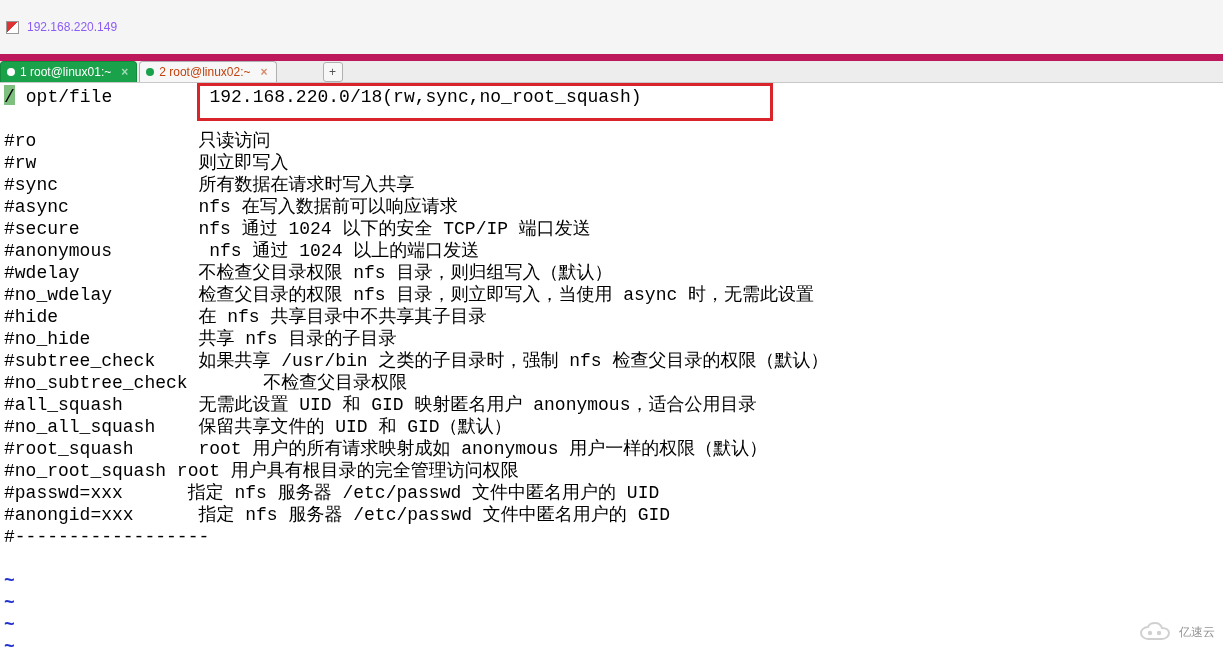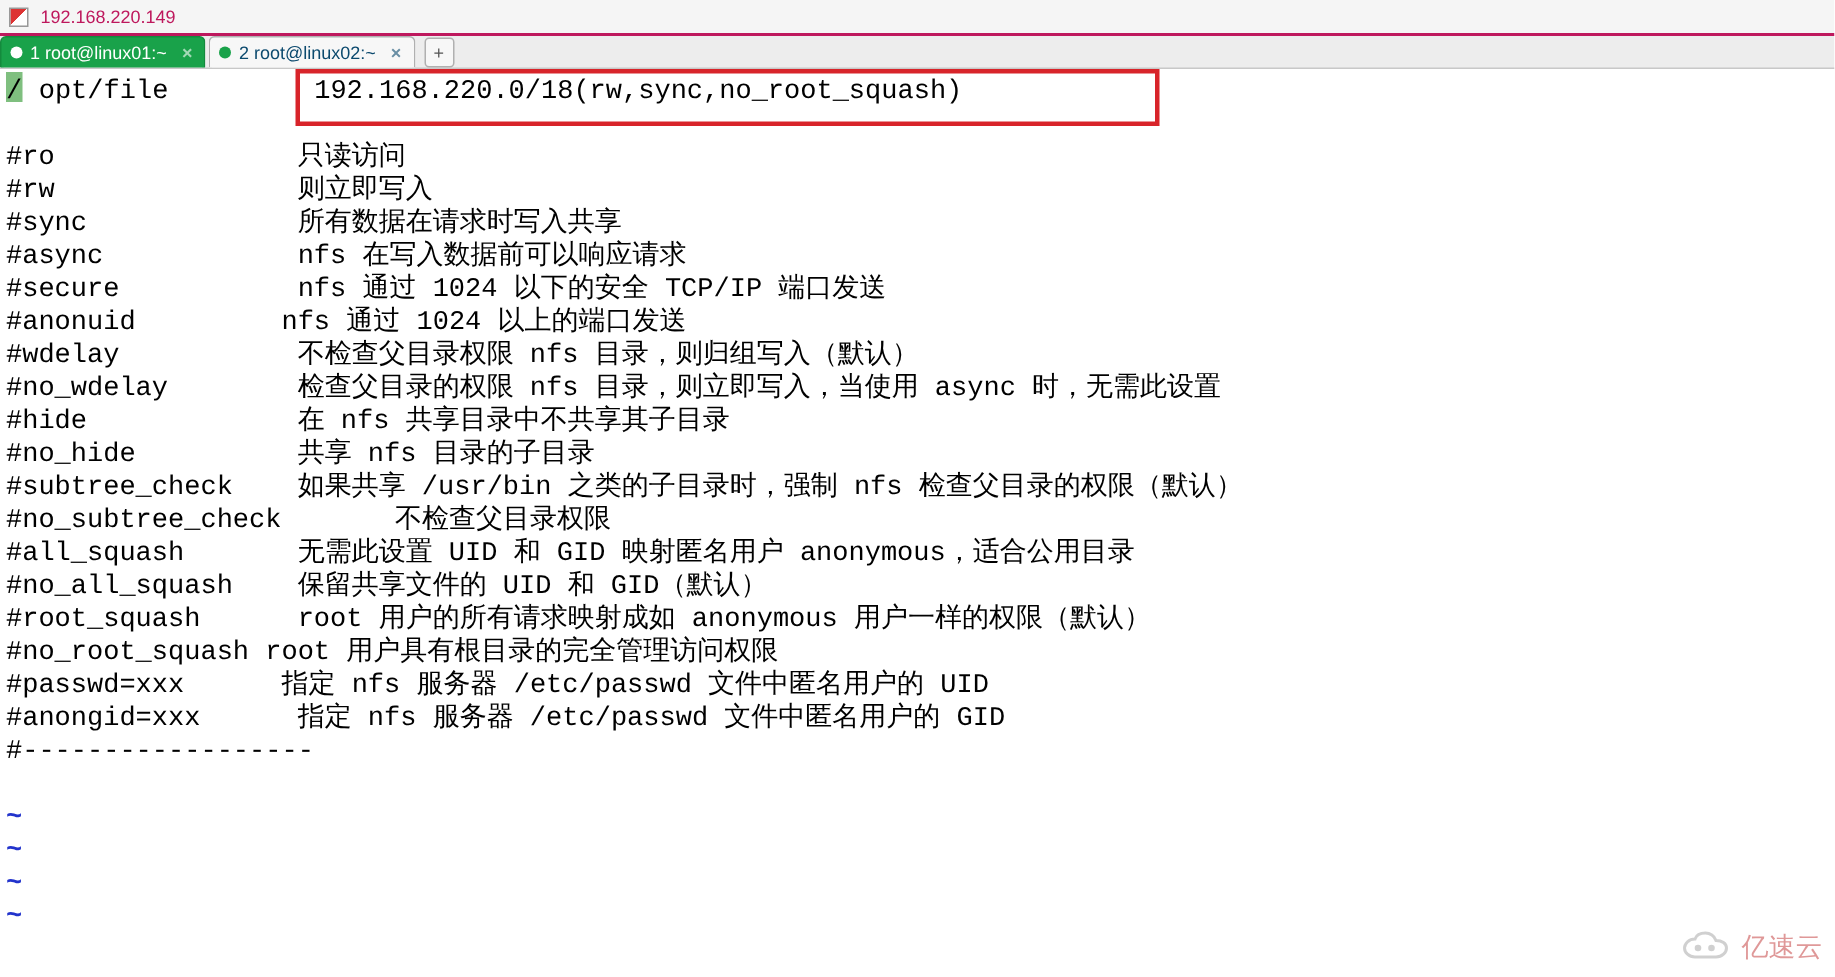--- a/index.html
+++ b/index.html
@@ -1,31 +1,31 @@
 <!DOCTYPE html>
 <html><head>
 <meta charset="utf-8">
 <style>
   html,body{margin:0;padding:0;width:1223px;height:651px;background:#fff;font-family:"Microsoft YaHei",Arial,sans-serif;overflow:hidden;}
-  .titlebar{height:22px;background:#f5f5f5;border-bottom:2px solid #be185d;display:flex;align-items:center;padding:0 6px;font-size:12px;color:#be185d;}
+  .titlebar{height:22px;background:#f5f5f5;border-bottom:7px solid #be185d;display:flex;align-items:center;padding:16px 6px;font-size:12px;color:#8b5cf6;}
   .titlebar .flag{width:11px;height:11px;margin-right:8px;background:linear-gradient(135deg,#d33 50%,#fff 50%);border:1px solid #999;}
-  .tabbar{height:21px;background:#ededed;border-bottom:1px solid #c8c8c8;display:flex;align-items:flex-end;font-size:12px;}
+  .tabbar{height:21px;background:#ededed;border-bottom:1px solid #c8c8c8;display:flex;align-items:flex-end;font-size:12px;gap:40px;}
   .tab{display:flex;align-items:center;height:20px;padding:0 8px 0 6px;border:1px solid #b0b0b0;border-bottom:none;margin-right:2px;border-top-left-radius:4px;border-top-right-radius:4px;position:relative;cursor:pointer;}
   .tab.active{background:#19a24a;color:#fff;border-color:#148a3d;}
   .tab .dot{width:8px;height:8px;border-radius:50%;margin-right:5px;}
   .tab.active .dot{background:#fff;}
-  .tab.inactive{background:#f7f7f7;color:#0c4a6e;}
+  .tab.inactive{background:#f7f7f7;color:#c2410c;}
   .tab.inactive .dot{background:#19a24a;}
   .tab .x{margin-left:10px;font-weight:bold;opacity:.6;}
   .addtab{width:18px;height:18px;border:1px solid #b0b0b0;margin-left:4px;border-radius:3px;display:flex;align-items:center;justify-content:center;background:#f7f7f7;cursor:pointer;font-size:12px;color:#555;}
   .term{padding:2px 4px 4px 4px;font-family:"Consolas","Courier New",monospace;font-size:18px;line-height:22px;white-space:pre;color:#000;position:relative;}
   .caret{display:inline-block;width:11px;height:20px;background:#7fbf7f;vertical-align:-3px;}
   .redbox{position:absolute;border:3px solid #d8242a;pointer-events:none;}
   .tilde{color:#2233cc;font-weight:bold;}
-  .watermark{position:absolute;right:8px;bottom:8px;opacity:.45;font-size:18px;color:#b91c1c;display:flex;align-items:center;font-family:Arial;}
+  .watermark{position:absolute;right:8px;bottom:8px;opacity:.45;font-size:12px;color:#000000;display:flex;align-items:center;font-family:Arial;}
   .watermark svg{margin-right:4px;}
 </style>
 </head>
 <body>
 
 <div class="titlebar">
   <div class="flag"></div>
   <span>192.168.220.149</span>
 </div>
 
@@ -45,21 +45,21 @@
   <div class="addtab">+</div>
 </div>
 
 <div class="term" id="term"><span class="caret"></span><span style="position:relative;left:-11px;">/</span><span>opt/file         </span><span>192.168.220.0/18(rw,sync,no_root_squash)</span>
 
 <span>#ro               </span><span>只读访问</span>
 <span>#rw               </span><span>则立即写入</span>
 <span>#sync             </span><span>所有数据在请求时写入共享</span>
 <span>#async            </span><span>nfs 在写入数据前可以响应请求</span>
 <span>#secure           </span><span>nfs 通过 1024 以下的安全 TCP/IP 端口发送</span>
-<span>#anonuid         </span><span>nfs 通过 1024 以上的端口发送</span>
+<span>#anonymous         </span><span>nfs 通过 1024 以上的端口发送</span>
 <span>#wdelay           </span><span>不检查父目录权限 nfs 目录，则归组写入（默认）</span>
 <span>#no_wdelay        </span><span>检查父目录的权限 nfs 目录，则立即写入，当使用 async 时，无需此设置</span>
 <span>#hide             </span><span>在 nfs 共享目录中不共享其子目录</span>
 <span>#no_hide          </span><span>共享 nfs 目录的子目录</span>
 <span>#subtree_check    </span><span>如果共享 /usr/bin 之类的子目录时，强制 nfs 检查父目录的权限（默认）</span>
 <span>#no_subtree_check       </span><span>不检查父目录权限</span>
 <span>#all_squash       </span><span>无需此设置 UID 和 GID 映射匿名用户 anonymous，适合公用目录</span>
 <span>#no_all_squash    </span><span>保留共享文件的 UID 和 GID（默认）</span>
 <span>#root_squash      </span><span>root 用户的所有请求映射成如 anonymous 用户一样的权限（默认）</span>
 <span>#no_root_squash </span><span>root 用户具有根目录的完全管理访问权限</span>

